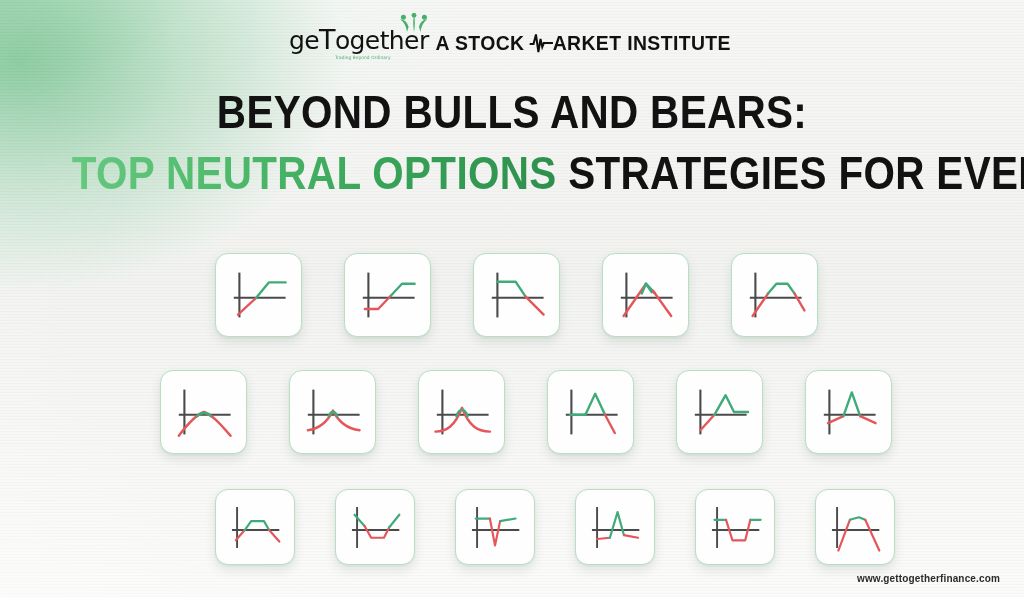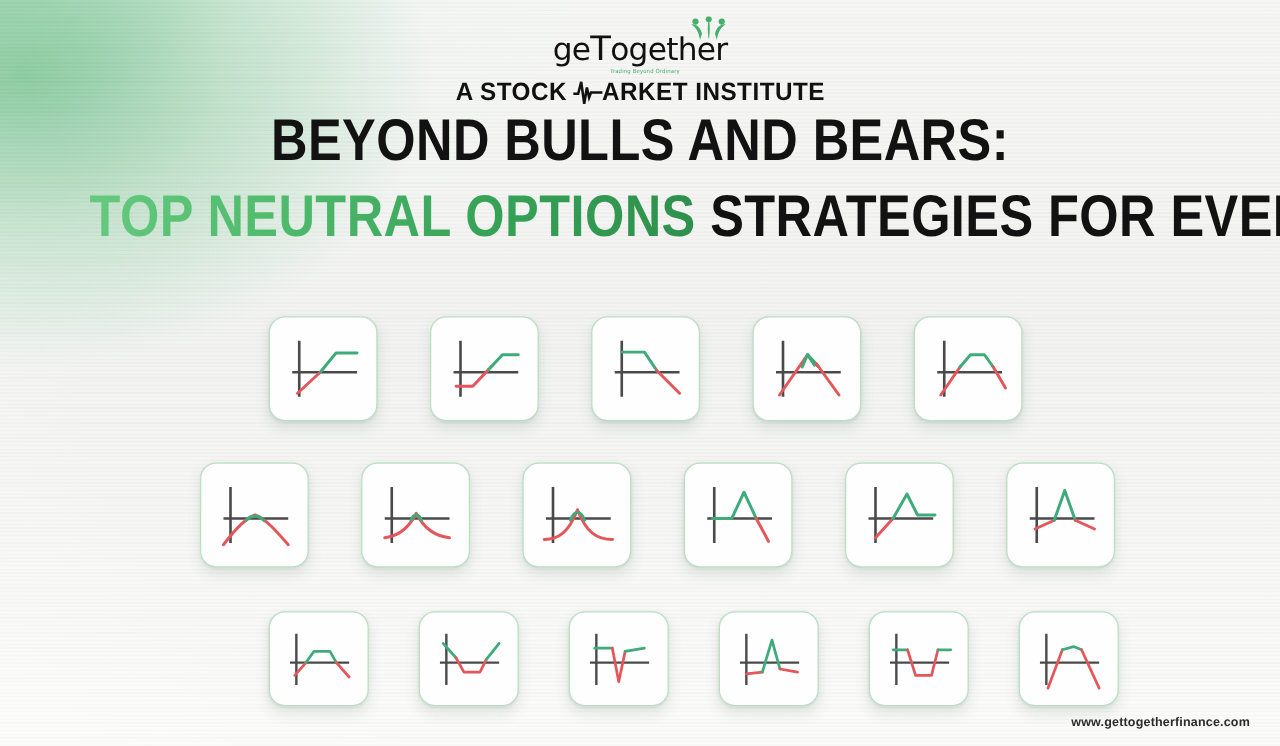--- a/index.html
+++ b/index.html
@@ -47,21 +47,21 @@
   #bg-vignette {
     position:absolute; inset:0;
     background:radial-gradient(130% 110% at 72% 52%, rgba(255,255,255,0) 48%, rgba(255,255,255,.55) 100%);
   }
 
   #page { position:absolute; inset:0; }
 
   
   #masthead {
     position:absolute; top:26px; left:0; width:1024px;
-    display:flex; align-items:center; justify-content:center; gap:2px;flex-direction:column;
+    display:flex; align-items:center; justify-content:center; gap:2px;
   }
   .logo-wrap { position:relative; display:flex; flex-direction:column; align-items:flex-start; }
   .logo-word {
     font-family:"DejaVu Sans", sans-serif;
     font-size:25px; font-weight:400; letter-spacing:-0.6px;
     color:#111; line-height:1; white-space:nowrap;
   }
   .logo-word .cap { font-size:27px; }
   #sprout-icon { position:absolute; right:-2px; top:-13px; width:34px; height:20px; }
   .logo-tagline {

